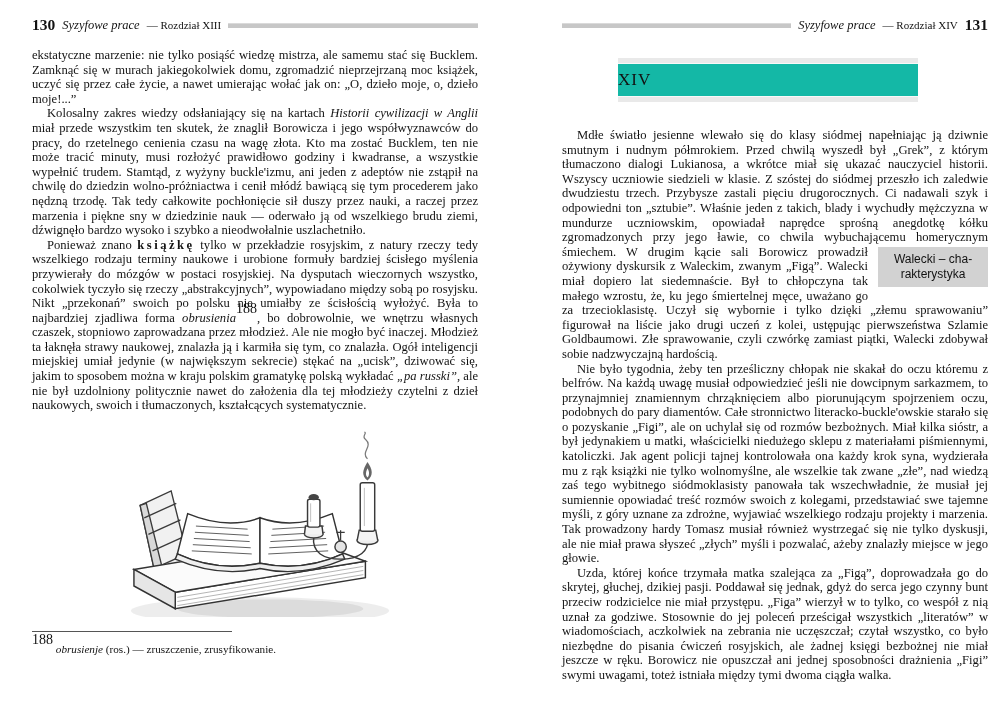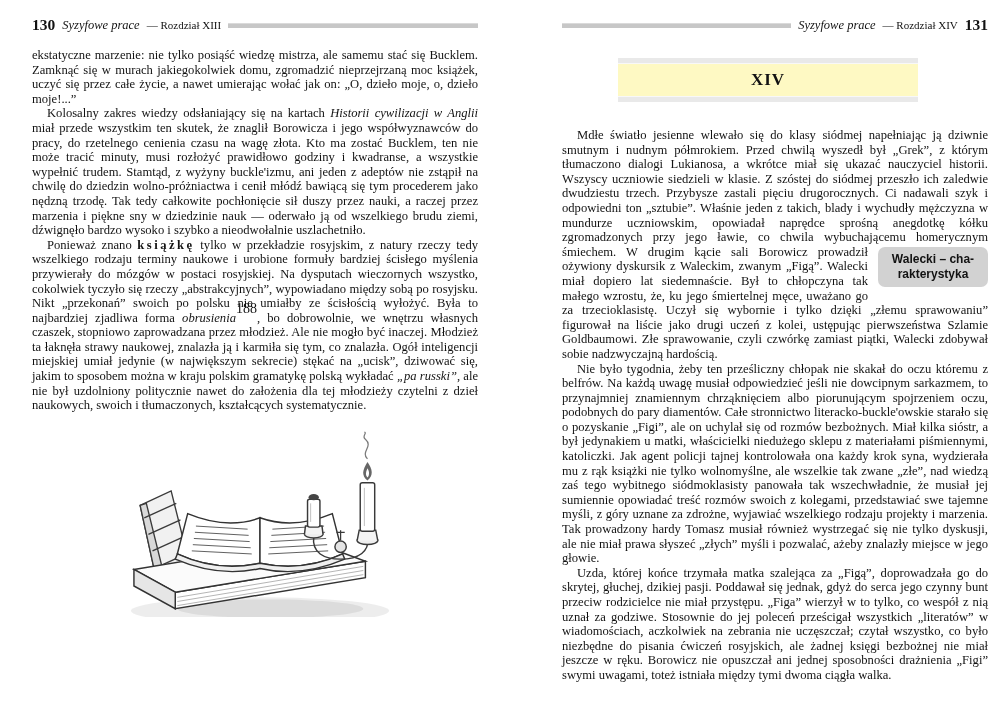--- a/index.html
+++ b/index.html
@@ -22,28 +22,28 @@
 
   
   .page-text p { margin:0; text-align:justify; font-size:12.6px; line-height:14.6px; }
   .page-text p.indent { text-indent:15px; }
   sup { font-size:14px; line-height:0; position:relative; top:-4px; }
   .lsp { letter-spacing:2.5px;font-weight:bold; }
 
   
   .chapter-box { width:300px; margin:22px 0 26px 56px; background:#e9e9e9;
                  padding:5px 0; }
-  .chapter-box-inner { background:#fef9c3; border-top:1px solid #f8f8f8; border-bottom:1px solid #f8f8f8;
-                 text-align:center; font-weight:bold; font-size:17px; letter-spacing:1px; padding:6px 0; }
+  .chapter-box-inner { background:#14b8a6; border-top:1px solid #f8f8f8; border-bottom:1px solid #f8f8f8;
+                 text-align:left; font-weight:normal; font-size:17px; letter-spacing:1px; padding:6px 0; }
 
   
   .margin-note { float:right; width:106px; background:#d2d2d2;
                  font-family:"Liberation Sans","DejaVu Sans",sans-serif;
-                 font-weight:bold; font-size:12px; line-height:15px; text-align:center;
-                 padding:5px 2px; margin:2px 0 5px 10px; white-space:pre-line; text-indent:0;border-radius:7px; }
+                 font-weight:normal; font-size:12px; line-height:15px; text-align:center;
+                 padding:5px 2px; margin:2px 0 5px 10px; white-space:pre-line; text-indent:0; }
 
   
   .illustration { margin:18px 0 0 72px; width:312px; }
   .illustration svg { display:block; }
 
   
   .footnote { margin-top:14px; font-size:11.2px; line-height:13.5px; }
   .footnote-rule { width:200px; border-top:1px solid #555; margin:0 0 4px 0; }
 </style>
 </head>
@@ -127,20 +127,24 @@
             <rect x="247" y="28" width="14" height="47" rx="2" fill="#ffffff"></rect>
             <path d="M251,33 L251,70" stroke="#bbbbbb" stroke-width="0.9"></path>
             <path d="M254,8 C249,16 248,21 254,26 C260,21 259,15 254,8 Z" fill="#666666" stroke="none"></path>
             <path d="M254,14 C252,18 252,21 254,23 C256,21 256,17 254,14 Z" fill="#ffffff" stroke="none"></path>
             <path d="M254,5 C247,-2 260,-7 252,-14 C248,-17 254,-20 251,-21" stroke="#7a7a7a" stroke-width="1.2"></path>
           </g>
         </g>
       </svg>
     </div>
 
+    <div class="footnote">
+      <div class="footnote-rule"></div>
+      <p style="text-align:left;"><sup>188</sup><span> </span><i>obrusienje</i><span> (ros.) — zruszczenie, zrusyfikowanie.</span></p>
+    </div>
   </div>
 
   <div class="page page-right">
     <div class="running-head">
       <span class="head-bar"></span>
       <span class="run-title">Syzyfowe prace</span>
       <span class="run-chapter">— Rozdział XIV</span>
       <span class="page-num">131</span>
     </div>
 

